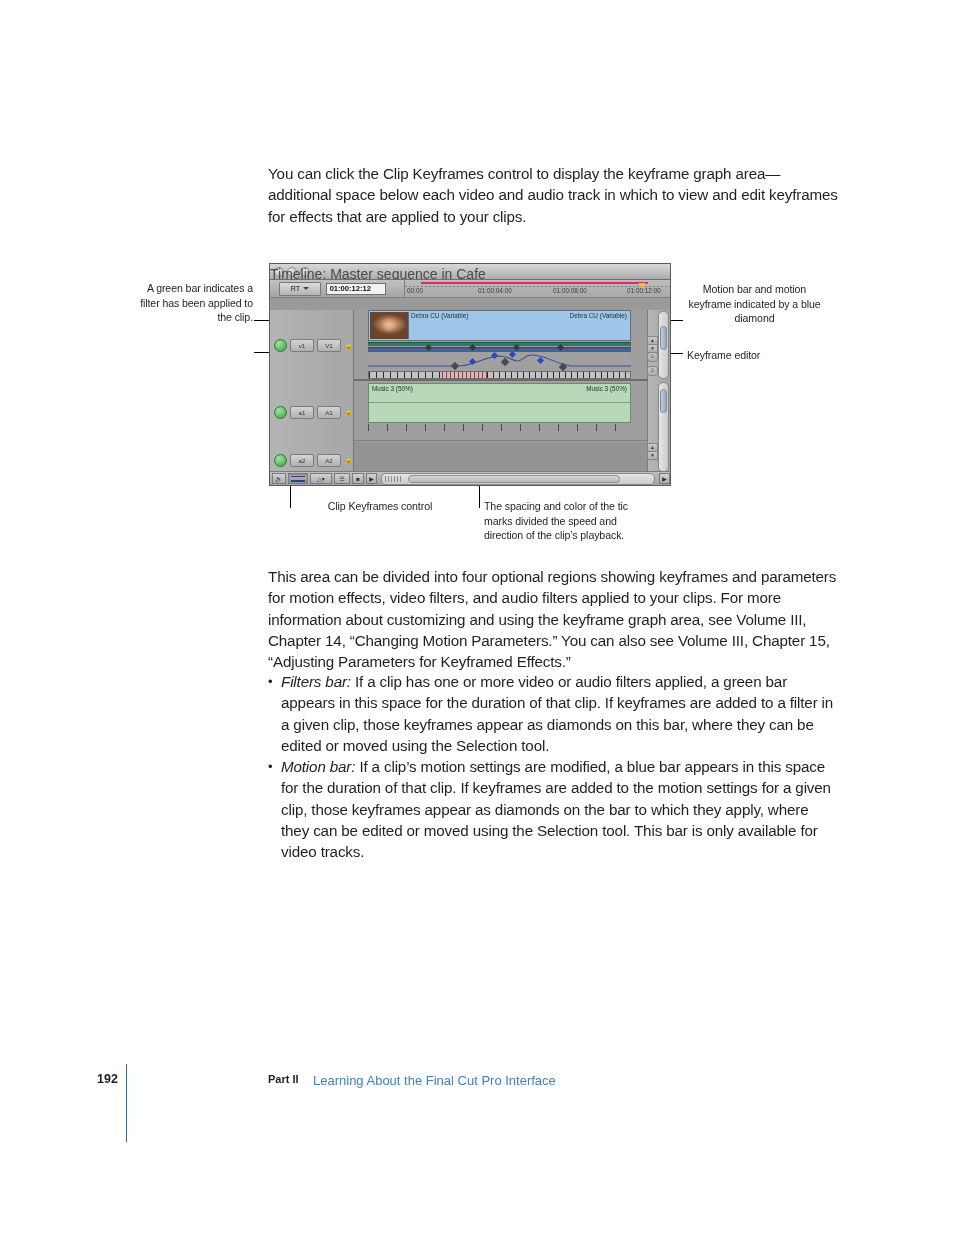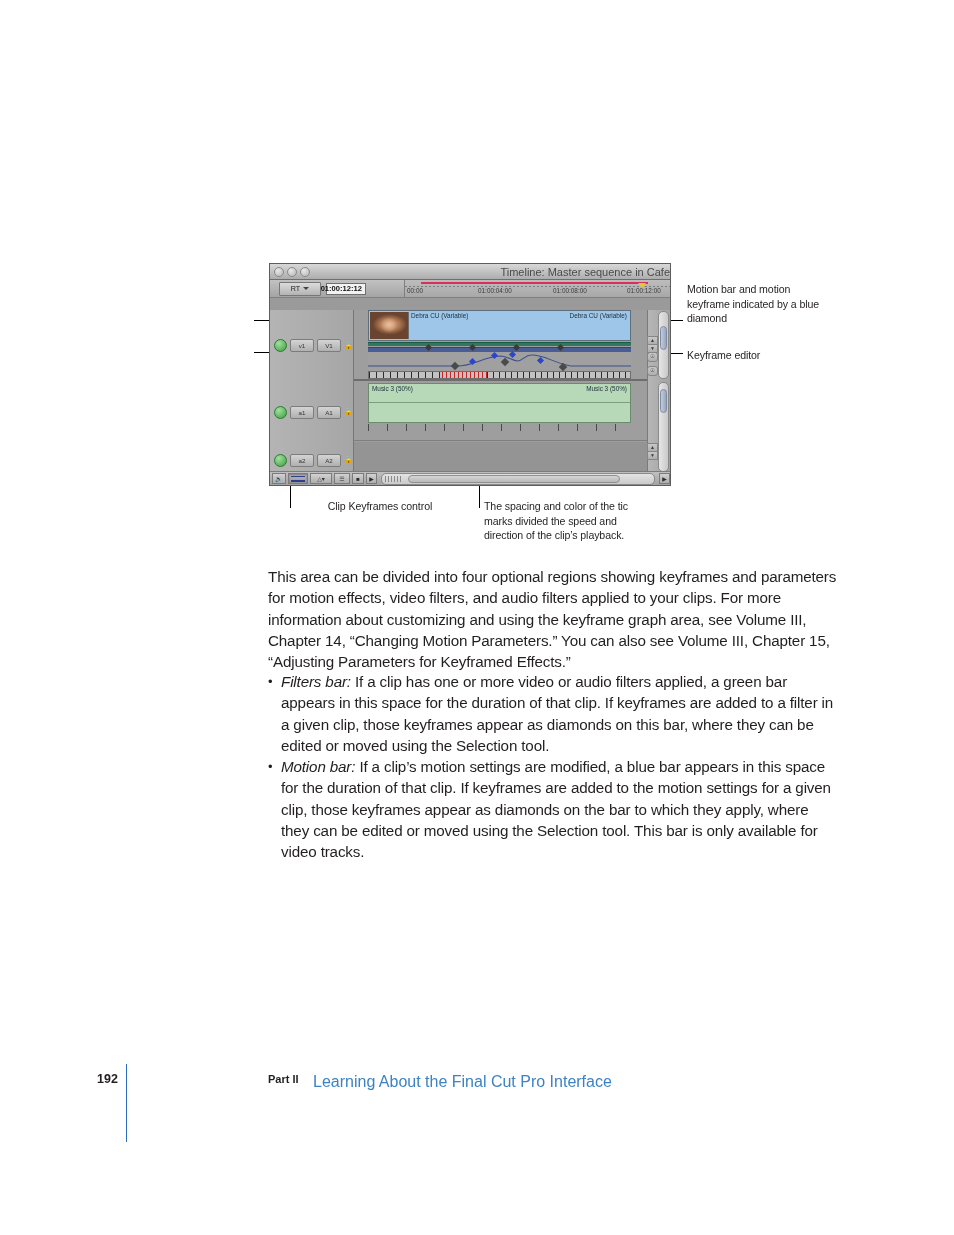--- a/index.html
+++ b/index.html
@@ -93,22 +93,22 @@
   .titlebar {
     height: 15px;
     background: linear-gradient(to bottom, #d8d8d8, #adadad);
     border-bottom: 1px solid #6e6e6e;
     position: relative;
   }
   .titlebar .title {
     position: absolute;
     left: 0; right: 0;
     top: 2px;
-    text-align: right;
-    font-size: 11px;
+    text-align: left;
+    font-size: 14px;
     color: #4a4a4a;
   }
   .tl-dots {
     position: absolute;
     left: 4px; top: 3px;
     display: flex;
     gap: 3px;
   }
   .tl-dot {
     width: 8px; height: 8px;
@@ -181,29 +181,29 @@
     gap: 3px;
   }
   .rt-arrow {
     width: 0; height: 0;
     border-left: 3px solid transparent;
     border-right: 3px solid transparent;
     border-top: 3px solid #444;
   }
   .tc-field {
     margin-left: 5px;
-    width: 40px; height: 12px;
+    width: 60px; height: 12px;
     border: 1px solid #6f6f6f;
     background: #f2f2f2;
     font-size: 7.6px;
     color: #111;
     display: flex;
     align-items: center;
     justify-content: flex-end;
-    padding-right: 3px;
+    padding-right: 14px;
     box-sizing: border-box;
     font-weight: bold;
   }
   .ruler {
     position: absolute;
     left: 134px; right: 0; top: 0; bottom: 0;
     background: linear-gradient(to bottom, #bdbdbd, #a8a8a8);
     border-left: 1px solid #7e7e7e;
     overflow: hidden;
   }
@@ -455,39 +455,41 @@
   .foot-part {
     position: absolute;
     left: 268px; top: 11px;
     font-size: 11px;
     font-weight: bold;
     color: #231f20;
   }
   .foot-link {
     position: absolute;
     left: 313px; top: 11px;
-    font-size: 16px;
+    font-size: 13px;
     color: #3d82c4;
   }
 </style>
 </head>
 <body>
 
 <div class="page-body" style="top:163px;">
+  <p class="para">You can click the Clip Keyframes control to display the keyframe graph area—additional space below each video and audio track in which to view and edit keyframes for effects that are applied to your clips.</p>
 </div>
 
 <div id="figure">
 
+  <div class="callout right-align" style="left:128px; top:281px; width:125px;">A green bar indicates a filter has been applied to the clip.</div>
   <div class="leader h" style="left:254px; top:320px; width:118px;"></div>
   <div class="leader v" style="left:371px; top:320px; height:19px;"></div>
 
   <div class="leader h" style="left:254px; top:352px; width:118px;"></div>
   <div class="leader v" style="left:371px; top:345px; height:8px;"></div>
 
-  <div class="callout" style="left:687px; top:282px; width:135px;">Motion bar and motion keyframe indicated by a blue diamond</div>
+  <div class="callout" style="left:687px; top:282px; width:135px;text-align:center;">Motion bar and motion keyframe indicated by a blue diamond</div>
   <div class="leader h" style="left:601px; top:320px; width:82px;"></div>
   <div class="leader v" style="left:601px; top:320px; height:19px;"></div>
 
   <div class="callout" style="left:687px; top:348px; width:135px;">Keyframe editor</div>
   <div class="leader h" style="left:639px; top:353px; width:44px;"></div>
   <div class="leader v" style="left:639px; top:340px; height:29px;"></div>
   <div class="leader h" style="left:639px; top:340px; width:8px;"></div>
   <div class="leader h" style="left:639px; top:368px; width:8px;"></div>
 
   <div class="callout" style="left:295px; top:499px; width:170px;text-align:center;">Clip Keyframes control</div>

